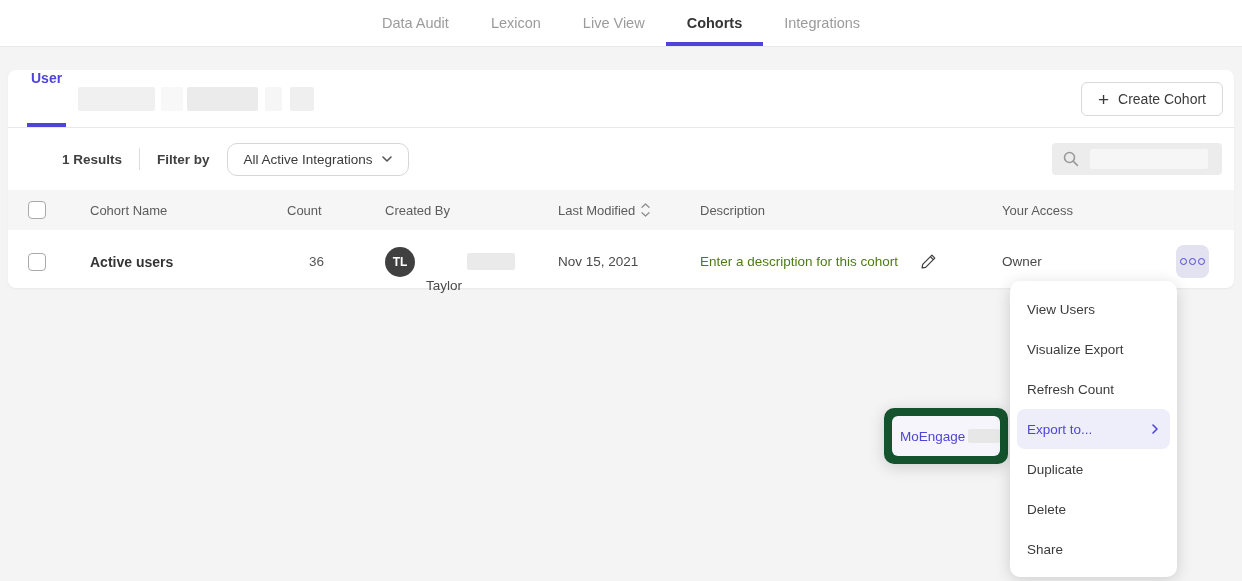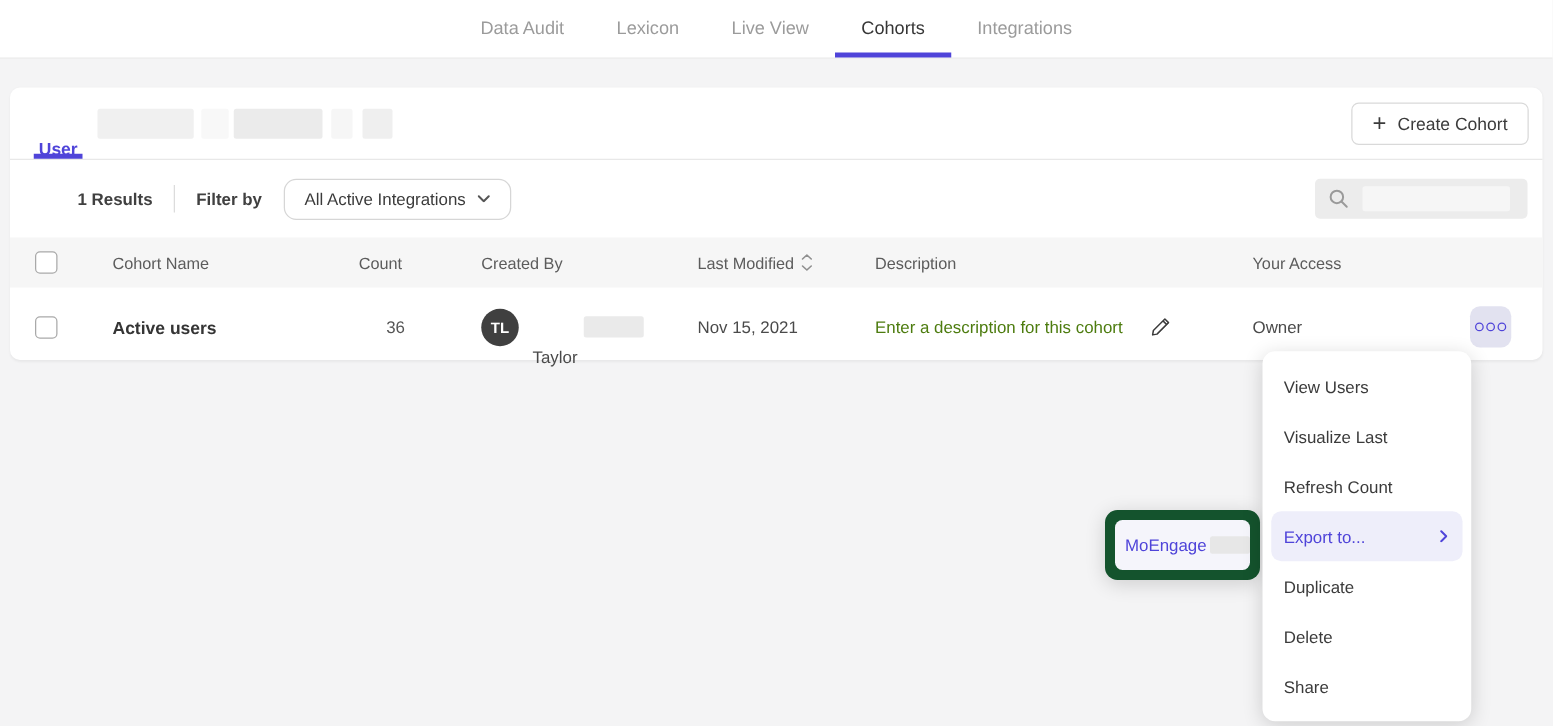--- a/index.html
+++ b/index.html
@@ -16,37 +16,37 @@
   
   .topnav {
     position:absolute; left:0; top:0; width:100%; height:47px;
     background:#fff; border-bottom:1px solid #e9e9e9;
     display:flex; justify-content:center; align-items:stretch;
   }
   .topnav .tab {
     position:relative; display:flex; align-items:center;
     padding:0 21px; font-size:14.5px; color:#9b9b9b; cursor:pointer;
   }
-  .topnav .tab.active { color:#363636; font-weight:400; }
+  .topnav .tab.active { color:#363636; font-weight:700; }
   .topnav .tab.active .tab-underline {
     position:absolute; left:0; right:0; bottom:0; height:4px; background:#4f44d9;
   }
 
   
   .card {
     position:absolute; left:8px; top:70px; width:1226px; height:218px;
     background:#fff; border-radius:8px;
     box-shadow:0 1px 2px rgba(0,0,0,0.05);
   }
   .card-tabs-row {
     position:relative; height:58px; border-bottom:1px solid #e8e8e8;
     display:flex; align-items:center; padding-left:11px;
   }
   .view-tab {
-    position:relative; height:100%; display:flex; align-items:flex-end;
+    position:relative; height:100%; display:flex; align-items:flex-start;
     padding:0 4px; margin-left:8px; color:#4f44d9; font-size:14px; font-weight:700; cursor:pointer;
   }
   .view-tab .tab-underline {
     position:absolute; left:0; right:0; bottom:0; height:4px; background:#4f44d9;
   }
   .redact { background:#efefef; border-radius:2px; display:inline-block; }
   .create-btn {
     position:absolute; right:11px; top:12px; height:34px;
     display:flex; align-items:center; padding:0 16px;
     background:#fff; border:1px solid #d9d9d9; border-radius:6px;
@@ -262,21 +262,21 @@
       <span>MoEngage</span>
       <span class="redact" style="width:34px;height:14px;"></span>
     </div>
   </div>
 
   <div class="ctx-menu">
     <div class="ctx-item">
         <span>View Users</span>
       </div>
     <div class="ctx-item">
-        <span>Visualize Last</span>
+        <span>Visualize Export</span>
       </div>
     <div class="ctx-item">
         <span>Refresh Count</span>
       </div>
     <div class="ctx-item highlight">
       <span>Export to...</span>
       <span>
         <svg width="6" height="10" viewBox="0 0 6 10">
             <polyline points="1,1 5,5 1,9" fill="none" stroke="#4f44d9" stroke-width="1.6" stroke-linecap="round" stroke-linejoin="round"></polyline>
           </svg>

